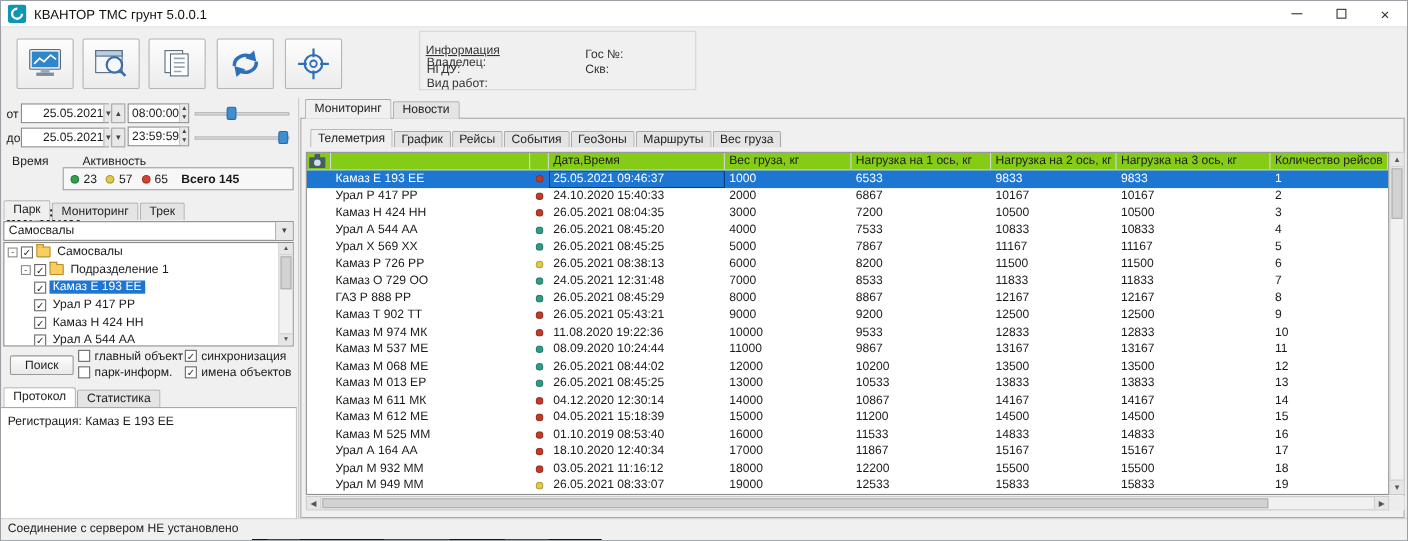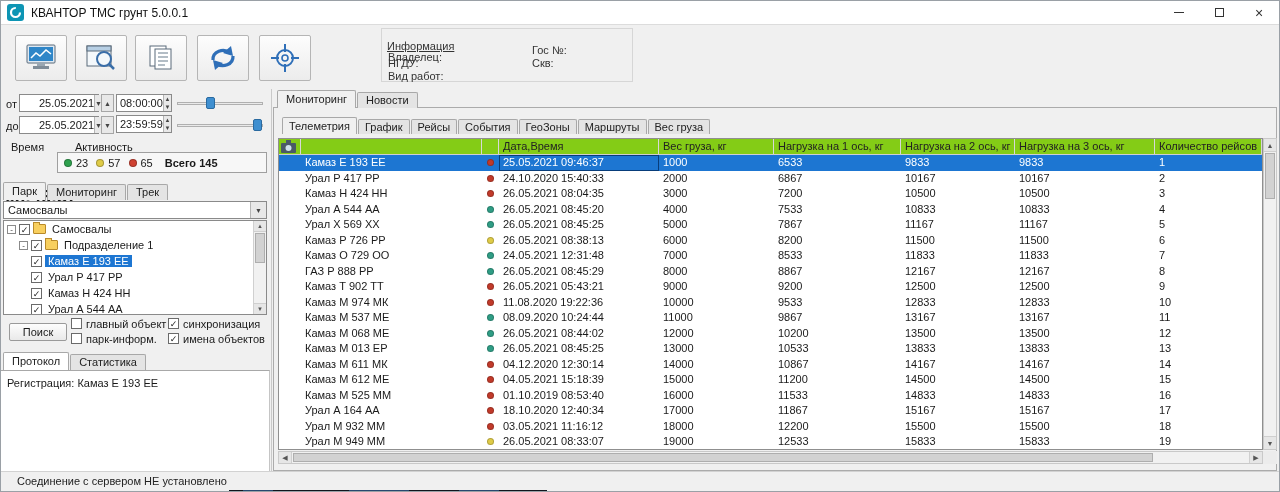--- a/index.html
+++ b/index.html
@@ -128,21 +128,21 @@
   .vscroll .sarr{height:13px;font-size:7px;}
   .vscroll .sthumb{top:14px;height:46px;width:10px;}
   .hscroll{position:absolute;left:277px;top:450px;width:985px;height:13px;background:#f1f1f1;border:1px solid #c9c9c9;z-index:2;}
   .harr{position:absolute;top:0;width:13px;height:100%;font-size:7px;display:flex;align-items:center;justify-content:center;color:#555;background:#e6e6e6;}
   .harr.left{left:0;border-right:1px solid #cfcfcf;}
   .harr.right{right:0;border-left:1px solid #cfcfcf;}
   .hthumb{position:absolute;left:14px;top:1px;height:9px;width:860px;background:#d2d2d2;border:1px solid #aeaeae;}
   .corner{position:absolute;left:1262px;top:450px;width:14px;height:13px;background:#ececec;z-index:2;}
 
   
-  .statusbar{position:absolute;left:0;top:470px;width:100%;height:19px;background:#f0f0f0;border-top:1px solid #d2d2d2;display:flex;align-items:center;padding-left:16px;color:#222;}
+  .statusbar{position:absolute;left:0;top:470px;width:100%;height:19px;background:#f0f0f0;border-top:1px solid #d2d2d2;display:flex;align-items:center;padding-left:6px;color:#222;}
   .taskbar{position:absolute;left:228px;top:489px;width:318px;height:3px;background:#10151d;}
   .taskbar .tbseg{position:absolute;top:0;height:3px;background:#27486f;}
 </style>
 </head>
 <body>
 
 <div class="app">
 
   <div class="titlebar">
     <span class="appicon">

